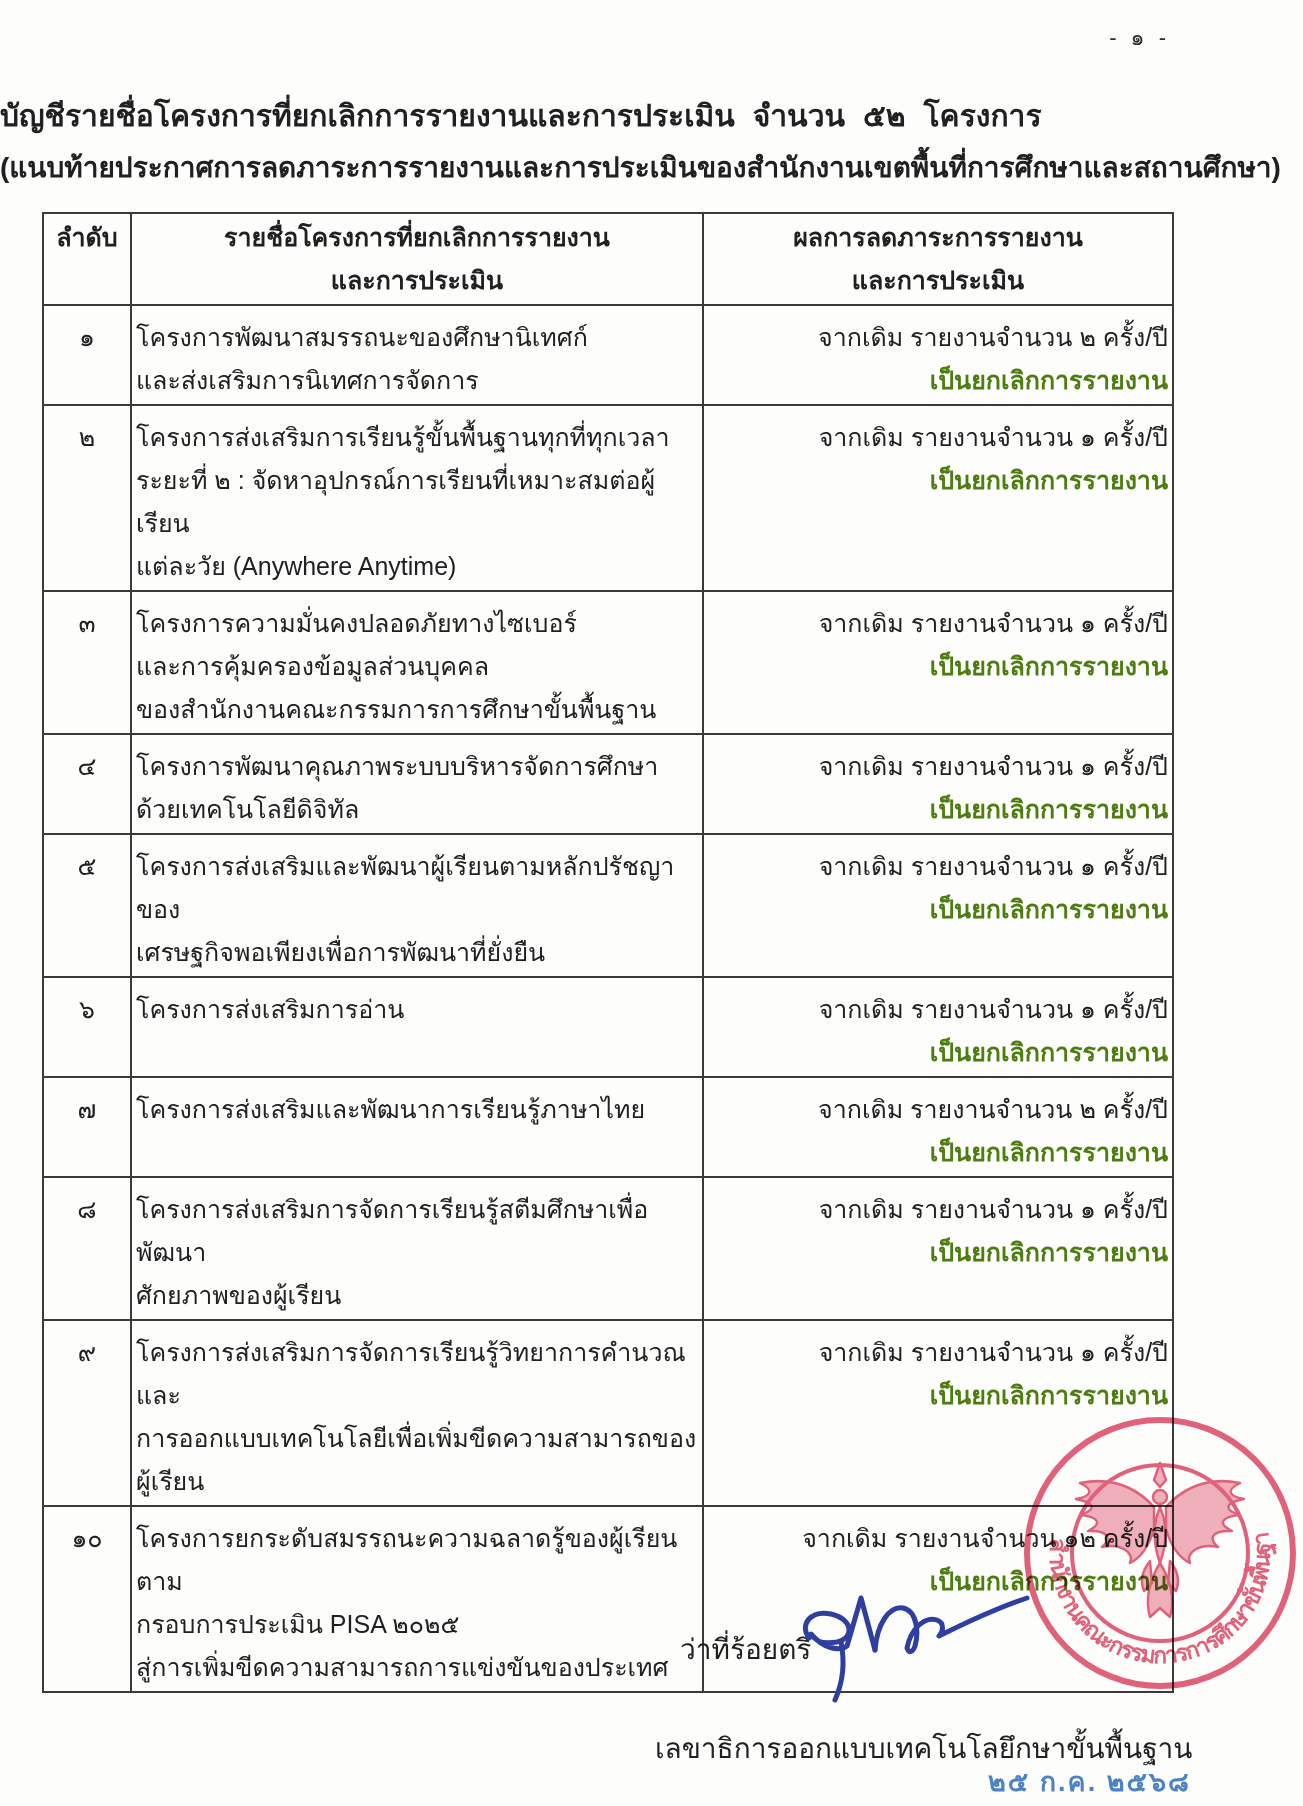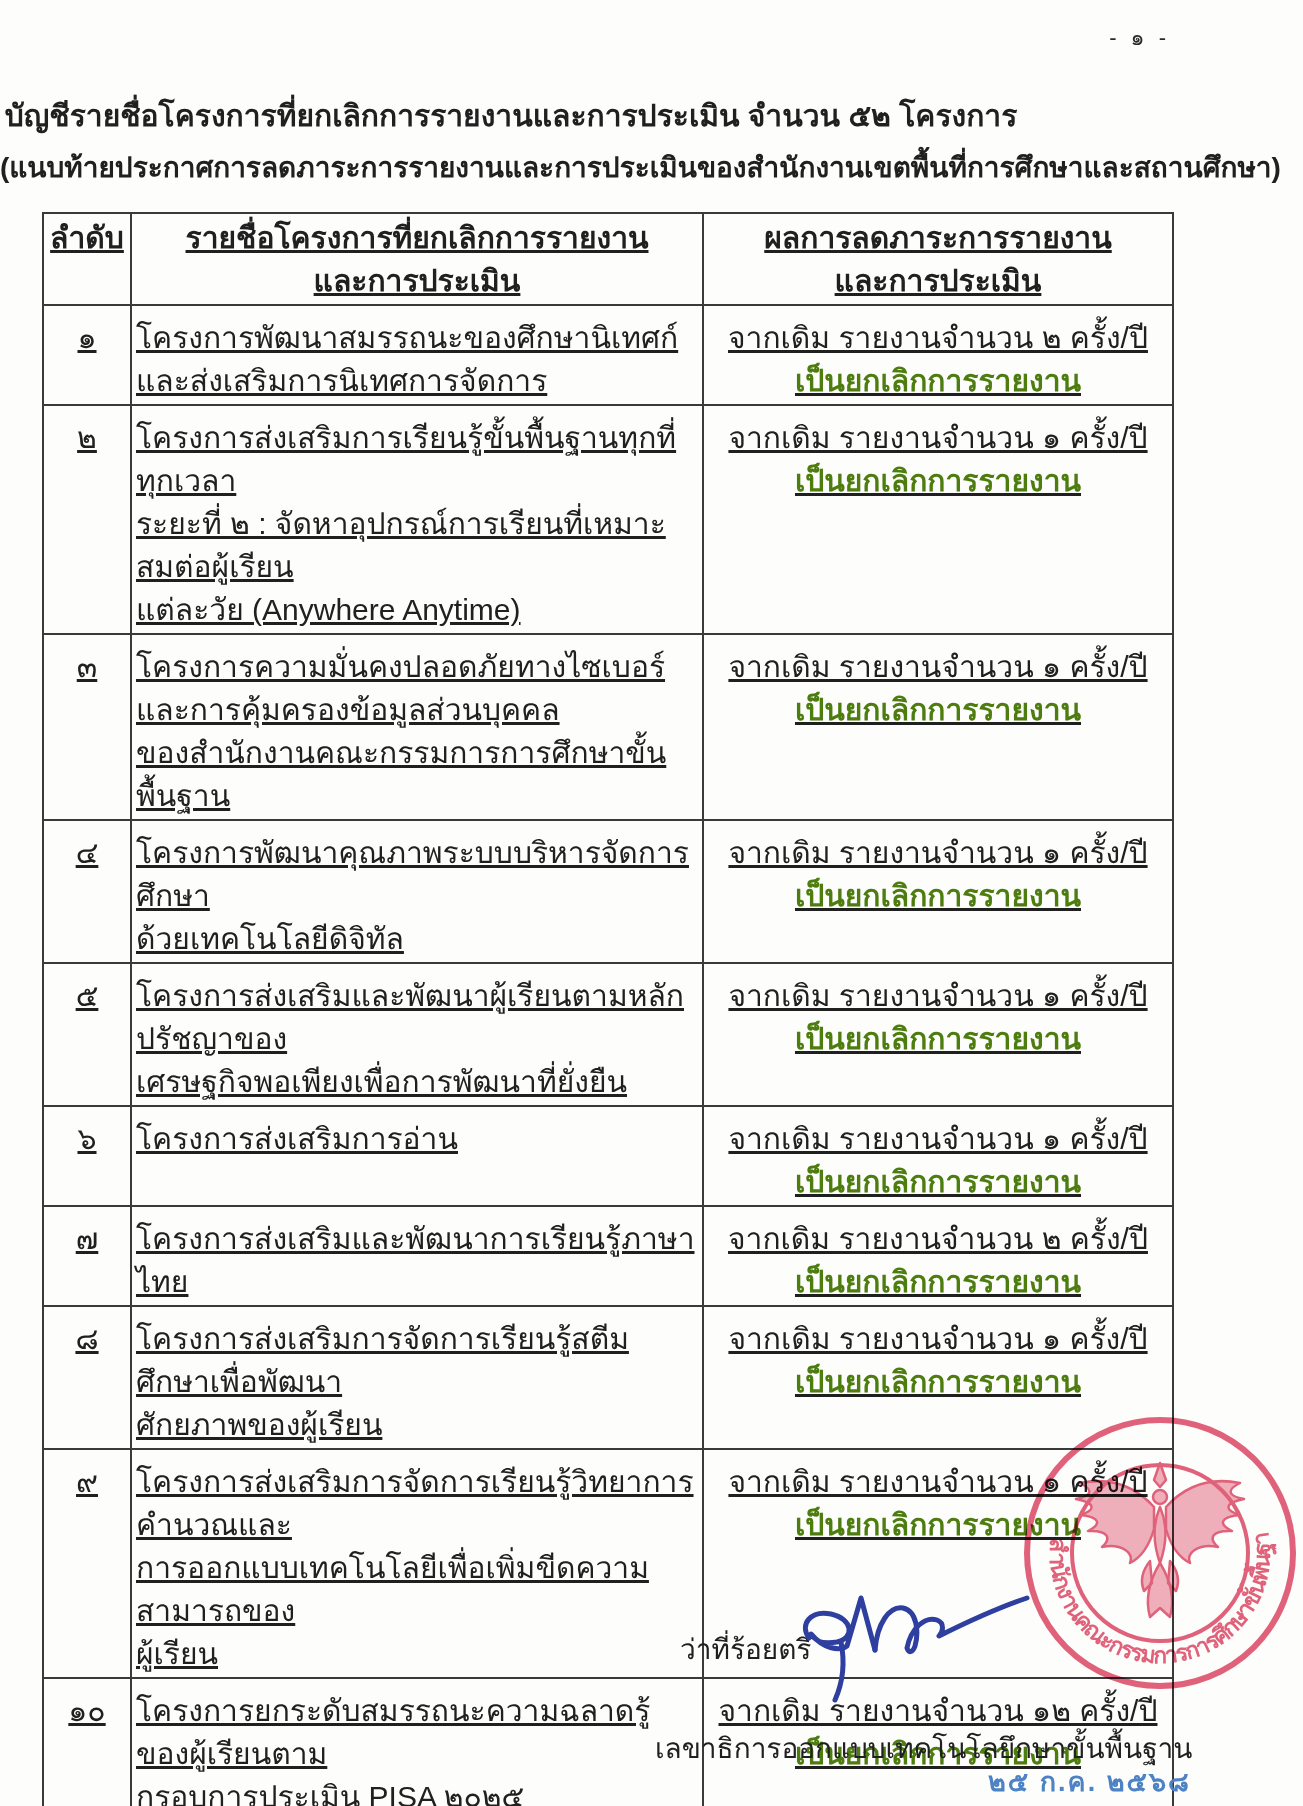--- a/index.html
+++ b/index.html
@@ -6,34 +6,34 @@
   .page{
     position:relative;width:1303px;height:1806px;background:#fdfdfc;
     font-family:"Liberation Sans","DejaVu Sans",sans-serif;color:#202020;
     overflow:hidden;margin:0 auto;
   }
   .page-number{
     position:absolute;top:20px;left:1050px;width:120px;text-align:right;
     font-size:22px;letter-spacing:4px;color:#2a2a2a;
   }
   .heading{position:absolute;top:0;left:0;width:1022px;text-align:center;}
-  .doc-title{position:absolute;top:92px;left:0;width:100%;font-size:30px;font-weight:700;white-space:nowrap;}
+  .doc-title{position:absolute;top:92px;left:0;width:100%;font-size:30px;font-weight:700;white-space:nowrap;font-family:Liberation Mono, monospace;}
   .doc-subtitle{position:absolute;top:145px;left:0;width:100%;font-size:28px;font-weight:700;white-space:nowrap;text-align:right;}
   table.main{
     position:absolute;left:42px;top:212px;width:1130px;
     border-collapse:collapse;table-layout:fixed;
   }
   table.main th,table.main td{
     border:2px solid #3a3a3a;vertical-align:top;
-    font-size:30px;line-height:43px;padding:10px 4px 2px 4px;text-decoration:underline;
+    font-size:25px;line-height:43px;padding:10px 4px 2px 4px;
   }
   table.main th{font-weight:700;text-align:center;white-space:pre-line;padding-top:2px;}
   td.c-no{text-align:center;padding-top:3px;}
   td.c-project{padding-left:14px;white-space:pre-line;border-radius:27px;}
-  td.c-result{text-align:center;}
+  td.c-result{text-align:right;}
   .res-black{color:#202020;}
   .res-red{color:#4d7c0f;font-weight:700;}
   .signoff-rank{position:absolute;left:680px;top:1627px;font-size:28px;}
   .signoff-name{position:absolute;left:720px;top:1681px;width:240px;text-align:center;font-size:28px;}
   .signoff-position{position:absolute;left:655px;top:1726px;font-size:28px;}
   .date-stamp{
     position:absolute;left:988px;top:1760px;font-size:27px;font-weight:700;
     color:#4d82c4;letter-spacing:2px;
   }
   .signature-svg{position:absolute;left:795px;top:1576px;}

